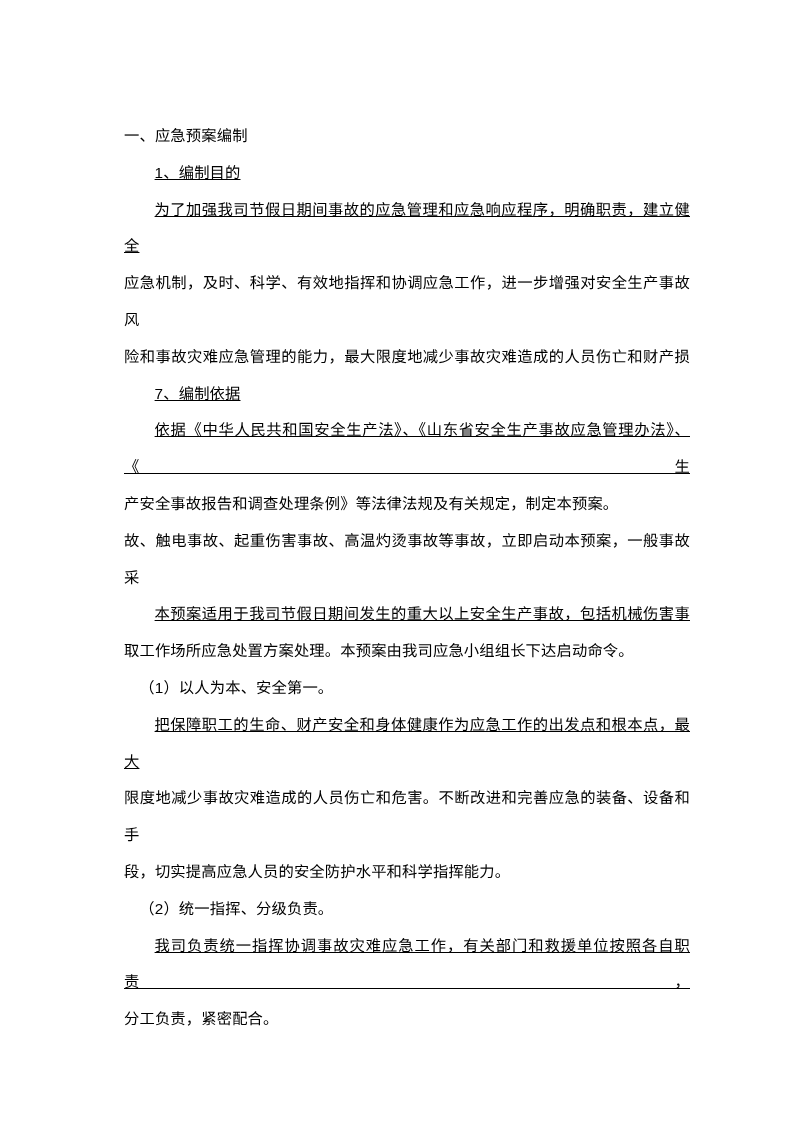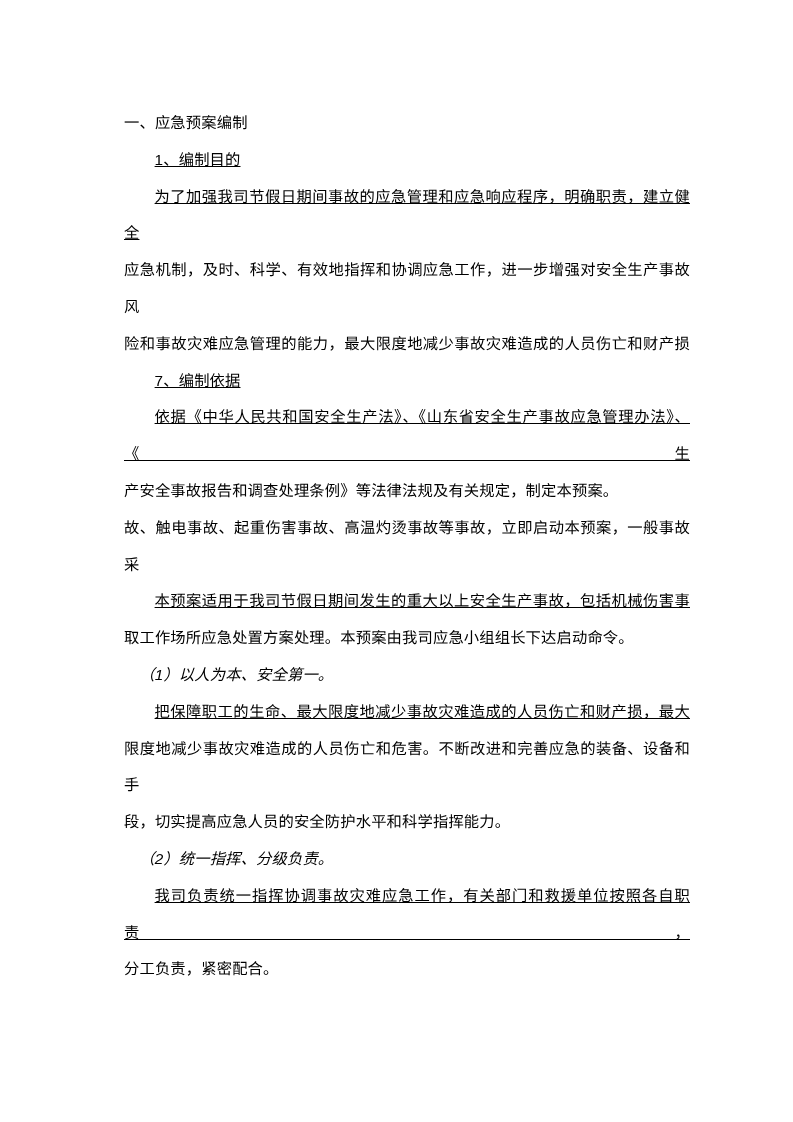--- a/index.html
+++ b/index.html
@@ -6,21 +6,21 @@
   html, body {
     margin: 0;
     padding: 0;
     background: #ffffff;
   }
 
   .page {
     position: relative;
     width: 793px;
     height: 1102px;
-    margin: 2px auto;
+    margin: 15px auto;
     background: #ffffff;
     box-sizing: border-box;
     overflow: hidden;
   }
 
   .doc-body {
     position: absolute;
     left: 124px;
     top: 103px;
     width: 566px;
@@ -39,21 +39,20 @@
 
   
   .line.indent {
     text-indent: 2em;
     text-decoration: underline;
   }
 
   
   .line.indent-1 {
     text-indent: 1em;
-    font-style: italic;
   }
 
   .line.indent-0 {
     text-indent: 0;
   }
 
   
   .line.justify {
     text-align: justify;
     text-align-last: justify;
@@ -79,21 +78,21 @@
     <p class="line indent-0">产安全事故报告和调查处理条例》等法律法规及有关规定，制定本预案。</p>
 
 
     <p class="line indent-0 justify">故、触电事故、起重伤害事故、高温灼烫事故等事故，立即启动本预案，一般事故采</p>
     <p class="line indent justify">本预案适用于我司节假日期间发生的重大以上安全生产事故，包括机械伤害事</p>
     <p class="line indent-0">取工作场所应急处置方案处理。本预案由我司应急小组组长下达启动命令。</p>
 
 
     <p class="line indent-1">（1）以人为本、安全第一。</p>
 
-    <p class="line indent justify">把保障职工的生命、最大限度地减少事故灾难造成的人员伤亡和财产损，最大</p>
+    <p class="line indent justify">把保障职工的生命、财产安全和身体健康作为应急工作的出发点和根本点，最大</p>
     <p class="line indent-0 justify">限度地减少事故灾难造成的人员伤亡和危害。不断改进和完善应急的装备、设备和手</p>
     <p class="line indent-0">段，切实提高应急人员的安全防护水平和科学指挥能力。</p>
 
     <p class="line indent-1">（2）统一指挥、分级负责。</p>
 
     <p class="line indent justify">我司负责统一指挥协调事故灾难应急工作，有关部门和救援单位按照各自职责，</p>
     <p class="line indent-0">分工负责，紧密配合。</p>
 
   </div>
 </div>

